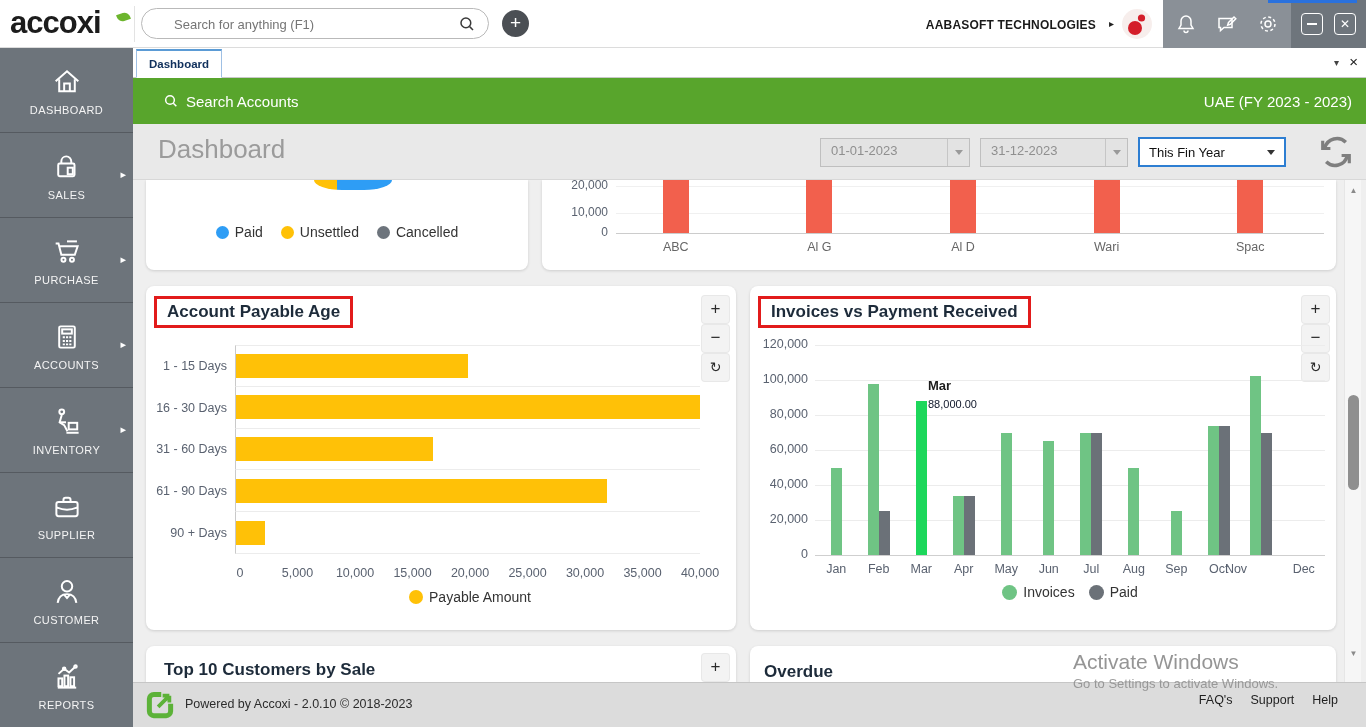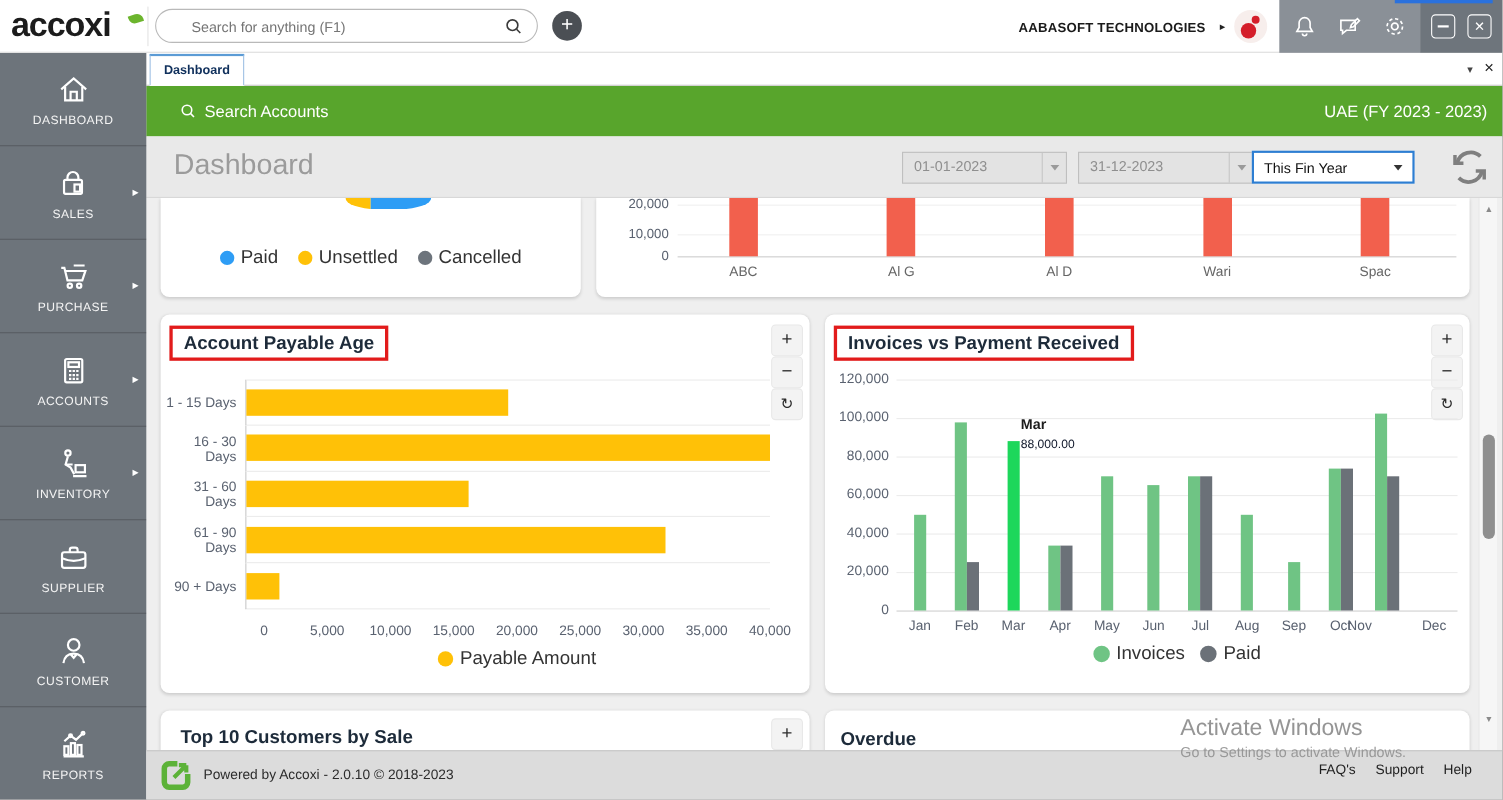--- a/index.html
+++ b/index.html
@@ -57,27 +57,27 @@
 
   
   .content { position:absolute; left:133px; top:180px; width:1233px; height:502px; background:#efefef; overflow:hidden; z-index:3; }
   .card { position:absolute; background:#fff; border-radius:8px; box-shadow:0 1px 3px rgba(0,0,0,0.14); }
   .card.cut-top { border-radius:0 0 8px 8px; }
   .card-title { font-size:17px; font-weight:600; color:#1d2b3a; white-space:nowrap; }
   .red-box { position:absolute; left:8px; top:10px; border:3px solid #e21b1b; padding:3px 10px; background:transparent; }
   .mini-btn { position:absolute; right:7px; width:27px; height:27px; background:#f3f3f3; border-radius:3px; color:#2b2b2b; font-size:17px; text-align:center; line-height:26px; cursor:pointer; box-shadow:0 0 0 1px #e8e8e8; }
 
   .legend-row { display:flex; align-items:center; justify-content:center; gap:18px; }
-  .legend-item { display:flex; align-items:center; gap:6px; font-size:17px; color:#333; }
+  .legend-item { display:flex; align-items:center; gap:6px; font-size:14px; color:#333; }
   .legend-dot { width:13px; height:13px; border-radius:50%; }
 
   
   .apa-chart { position:absolute; left:0; top:59px; width:554px; height:209px; display:flex; flex-direction:column; }
   .apa-row { flex:1; display:flex; align-items:stretch; }
-  .apa-label { width:77px; padding-right:8px; text-align:right; font-size:12.5px; color:#5a6270; display:flex; align-items:center; justify-content:flex-end; }
+  .apa-label { width:89px; padding-right:8px; text-align:right; font-size:12.5px; color:#5a6270; display:flex; align-items:center; justify-content:flex-end; }
   .apa-track { flex:1; position:relative; border-left:1px solid #c9c9c9; border-bottom:1px solid #ececec; }
   .apa-row:first-child .apa-track { border-top:1px solid #ececec; }
   .apa-bar { position:absolute; left:0; top:50%; margin-top:-12px; height:24px; }
   .apa-xtick { position:absolute; width:60px; text-align:center; font-size:12.5px; color:#5a6270; top:280px; }
   .apa-legend { position:absolute; left:94px; top:303px; width:460px; }
 
   
   .ivp-ylabel { position:absolute; left:4px; width:54px; text-align:right; font-size:12.5px; color:#5a6270; }
   .ivp-grid { position:absolute; left:65px; width:510px; height:1px; background:#ececec; }
   .ivp-grid.zero { background:#cfcfcf; }
@@ -269,21 +269,21 @@
   </div>
 
   <div class="pagehead">
     <div class="ph-title">Dashboard</div>
     <div class="date-box" style="left:687px; width:150px;">
       <input readonly="" value="01-01-2023" style="">
       <div class="date-dd">
           <div class="tri-down"></div>
         </div>
     </div>
-    <div class="date-box" style="left:847px; width:160px;">
+    <div class="date-box" style="left:847px; width:148px;">
       <input readonly="" value="31-12-2023" style="">
       <div class="date-dd">
           <div class="tri-down"></div>
         </div>
     </div>
     <div class="period-select">
       <span>This Fin Year</span>
       <span class="tri-dark"></span>
     </div>
     <div class="refresh-btn">

